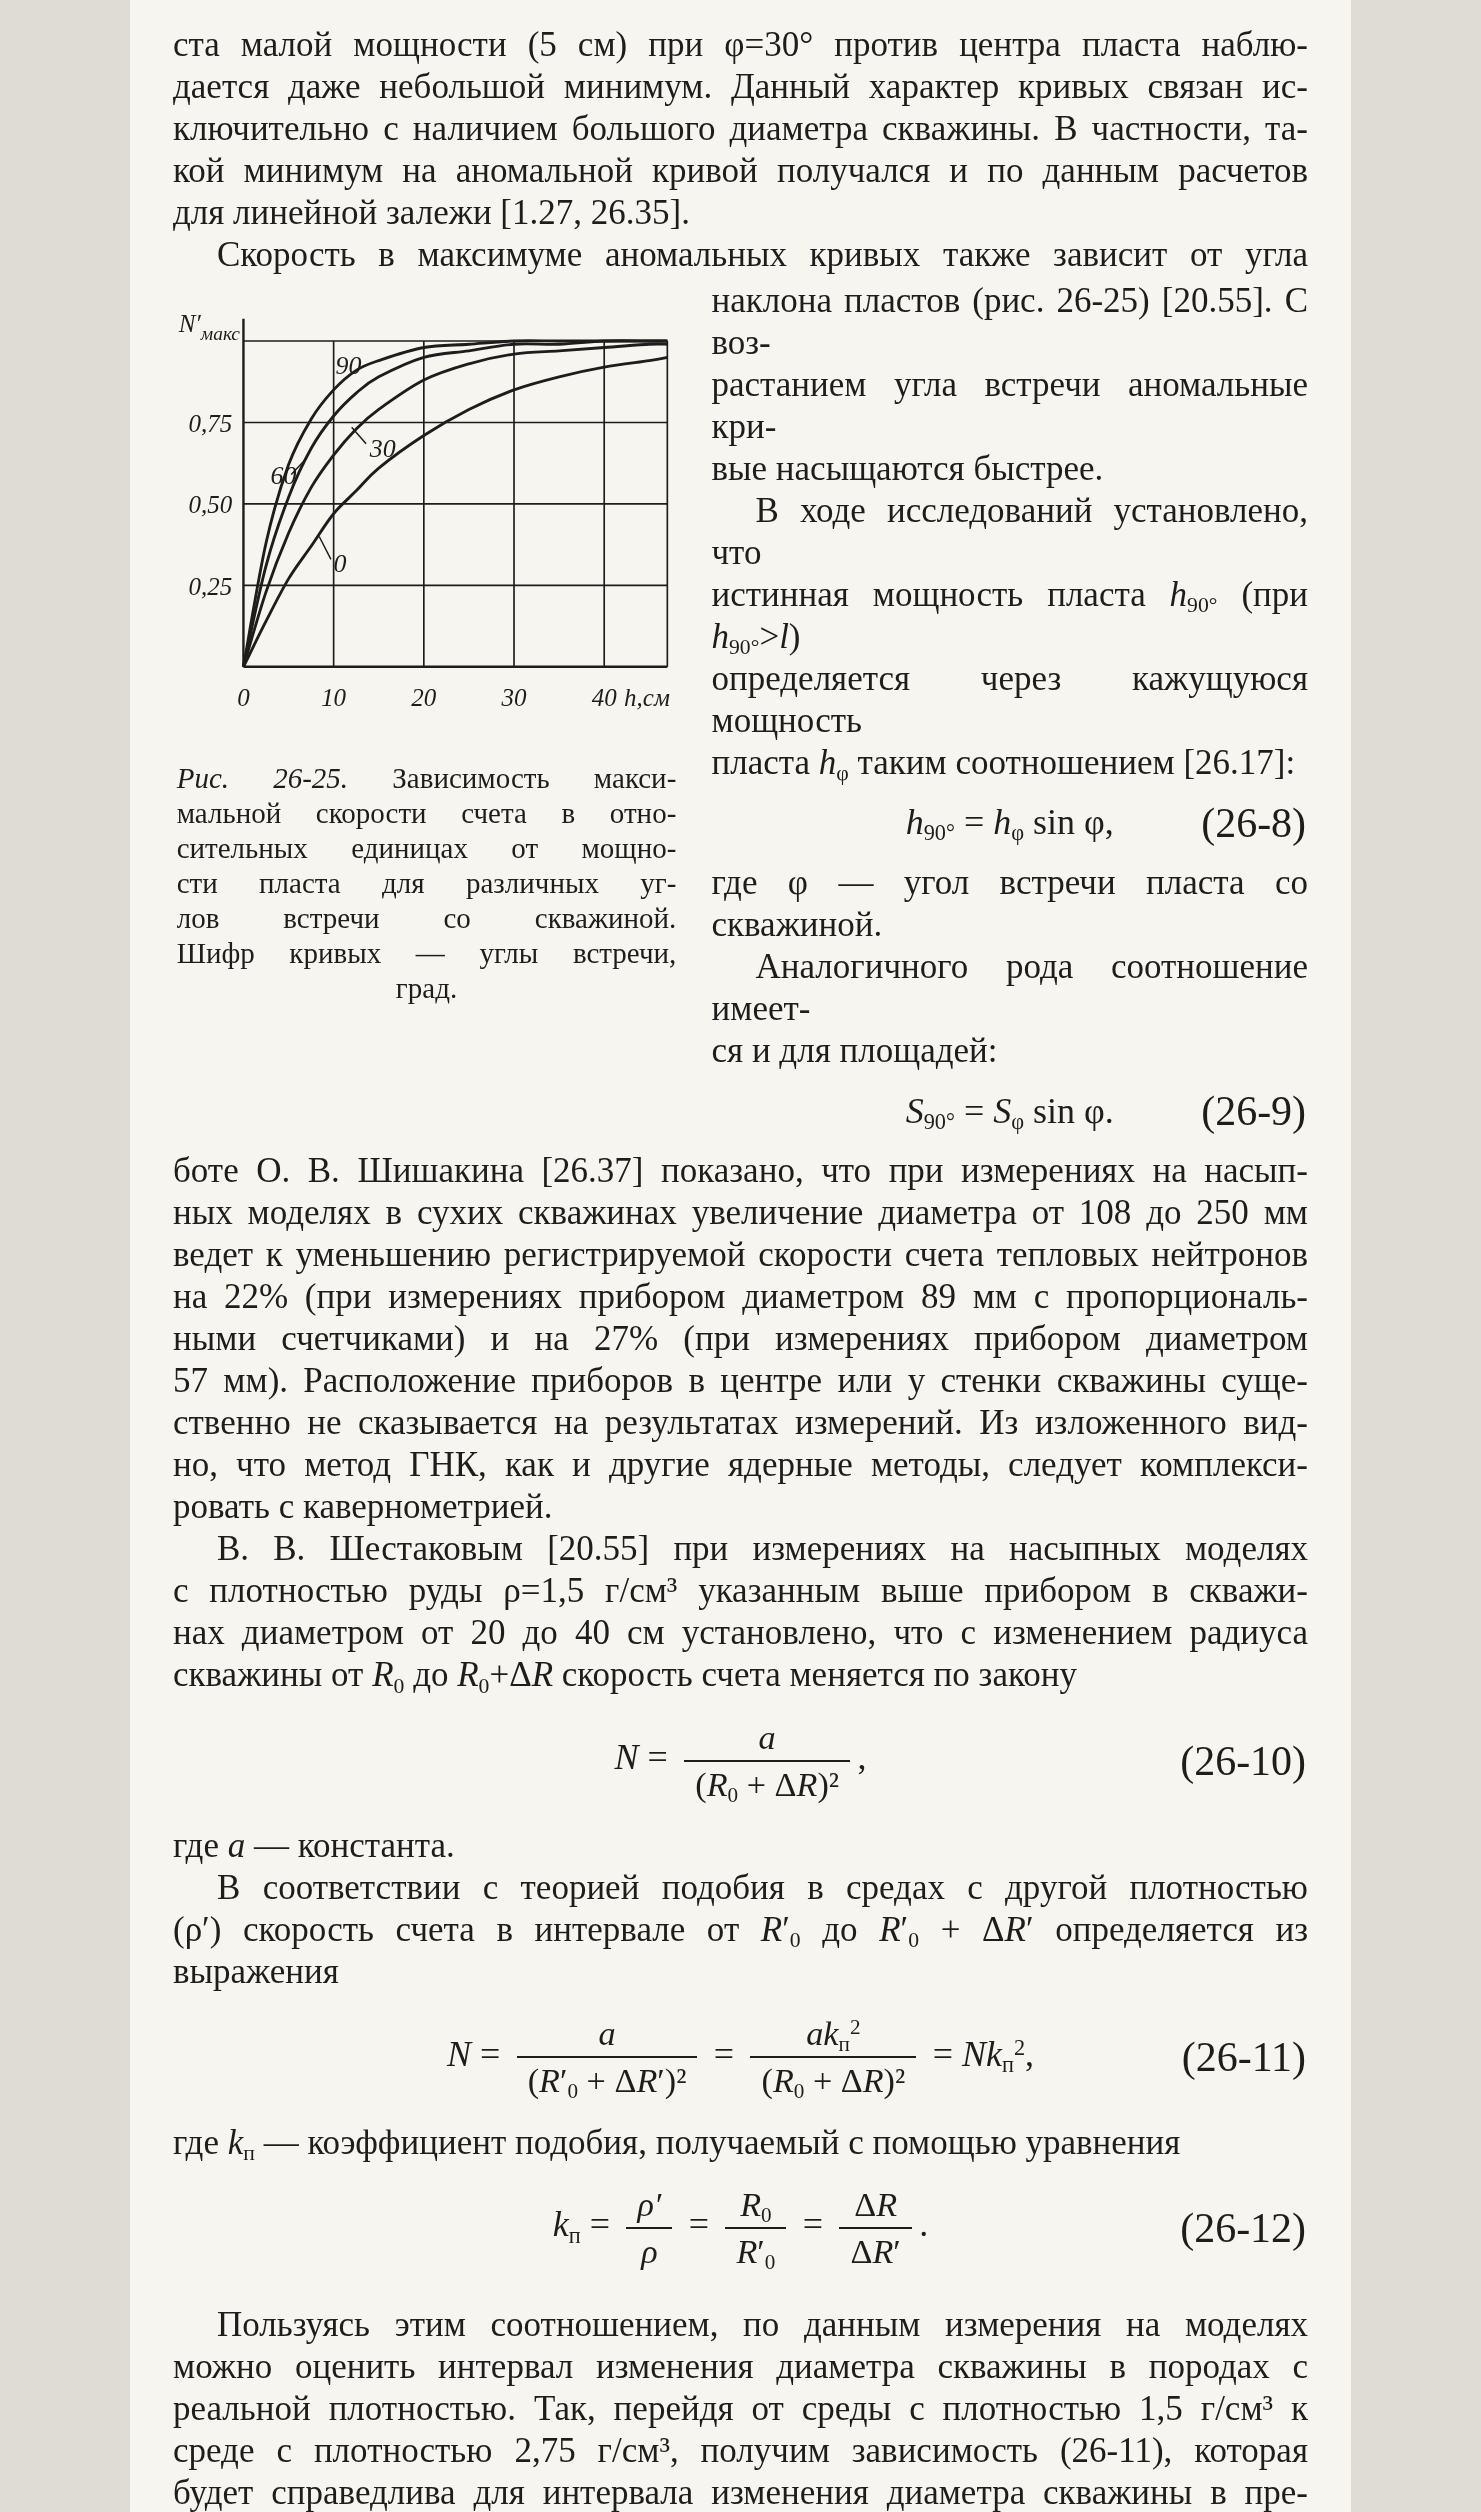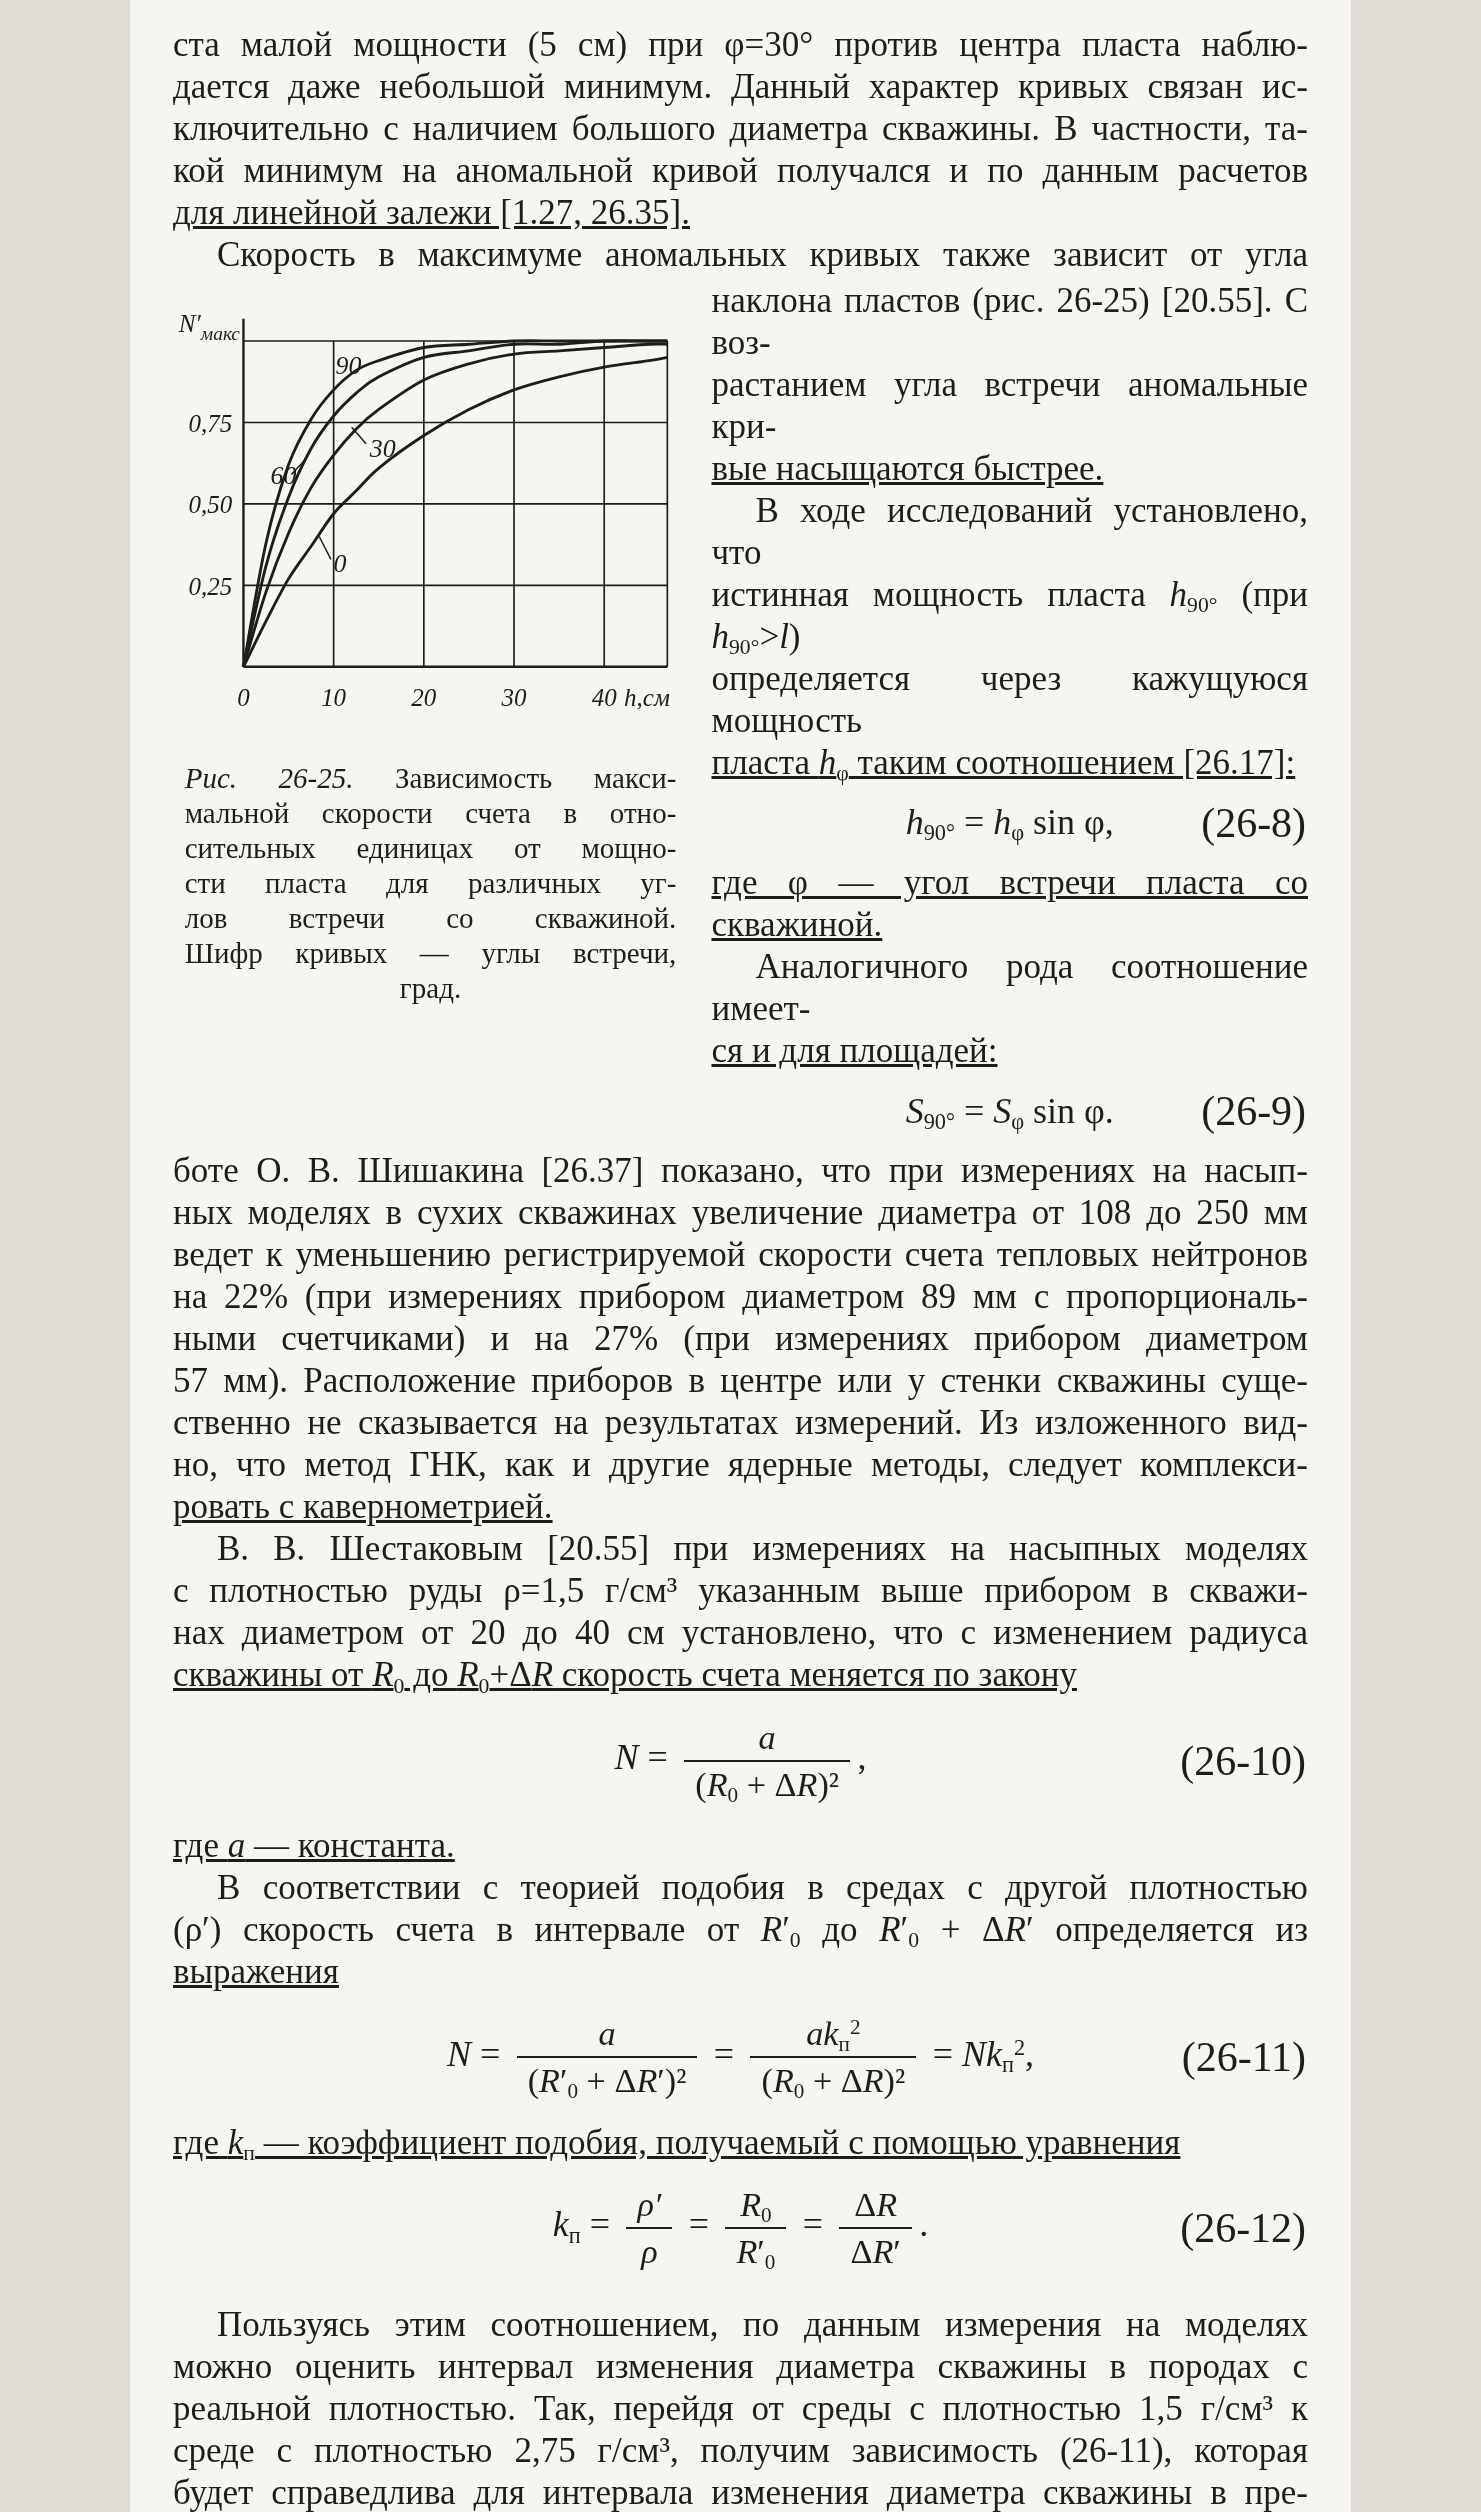--- a/index.html
+++ b/index.html
@@ -6,37 +6,37 @@
   html,body { background:#dedcd5; }
   .page {
     width:1221px; height:2512px; margin:0 auto;
     background:#f7f5f0; color:#1e1d1b;
     font-family:"Liberation Serif","DejaVu Serif",serif;
     font-size:35px;
     padding:24px 43px 26px 43px;
     display:flex; flex-direction:column; overflow:hidden;
   }
   .line { line-height:42px; text-align:justify; text-align-last:justify; }
-  .line.last { text-align-last:left;text-decoration:underline; }
+  .line.last { text-align-last:left; }
   .line.indent { text-indent:44px; }
   .line.center { text-align:center; text-align-last:center; }
   .i { font-style:italic; }
   .sp { letter-spacing:5.6px; }
   sub { font-size:0.62em; vertical-align:-0.28em; line-height:0;margin-top:38px; }
   sup { font-size:0.62em; vertical-align:0.5em; line-height:0; }
 
   .fig-row { display:flex; gap:31.5px; margin-top:3.7px; }
   .fig-col { width:507px; flex:none; padding-top:24px; }
   .right-col { flex:1; min-width:0; }
 
   .chart-svg { display:block; width:500px; height:435px; }
   .chart-svg text { font-family:"Liberation Serif","DejaVu Serif",serif; font-style:italic; font-size:27px; fill:#1e1d1b; }
   .chart-svg .clabel { font-size:28px; }
 
-  .caption { margin-top:22px; font-size:29px; padding:0 3.7px;margin-left:8px; }
+  .caption { margin-top:22px; font-size:29px; padding:0 3.7px; }
   .caption .line { line-height:35px;text-align:center; }
 
   .formula { position:relative; text-align:center; font-size:36px; line-height:1.15; margin:18.5px 0; }
   .formula .fbody { display:inline; }
   .fr { display:inline-block; vertical-align:middle; text-align:center; margin:0 7.4px; font-size:0.95em; }
   .fr .num, .fr .den { display:block; padding:1.9px 11px; line-height:1.2; }
   .fr .den { border-top:2.8px solid #1e1d1b; }
   .eqnum { position:absolute; right:1.9px; top:50%; transform:translateY(-50%); font-size:42px; font-style:normal; }
 
   .closing-block { margin-top:12px; }

